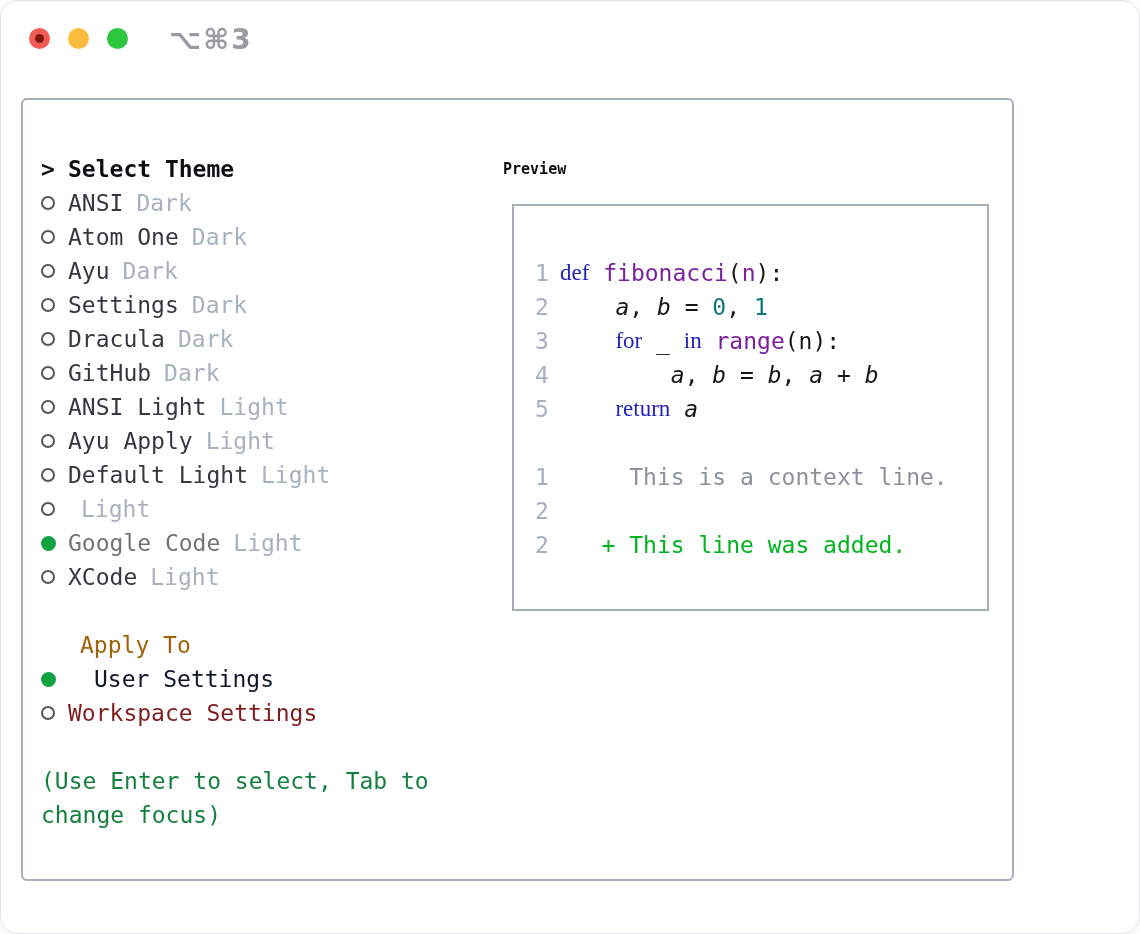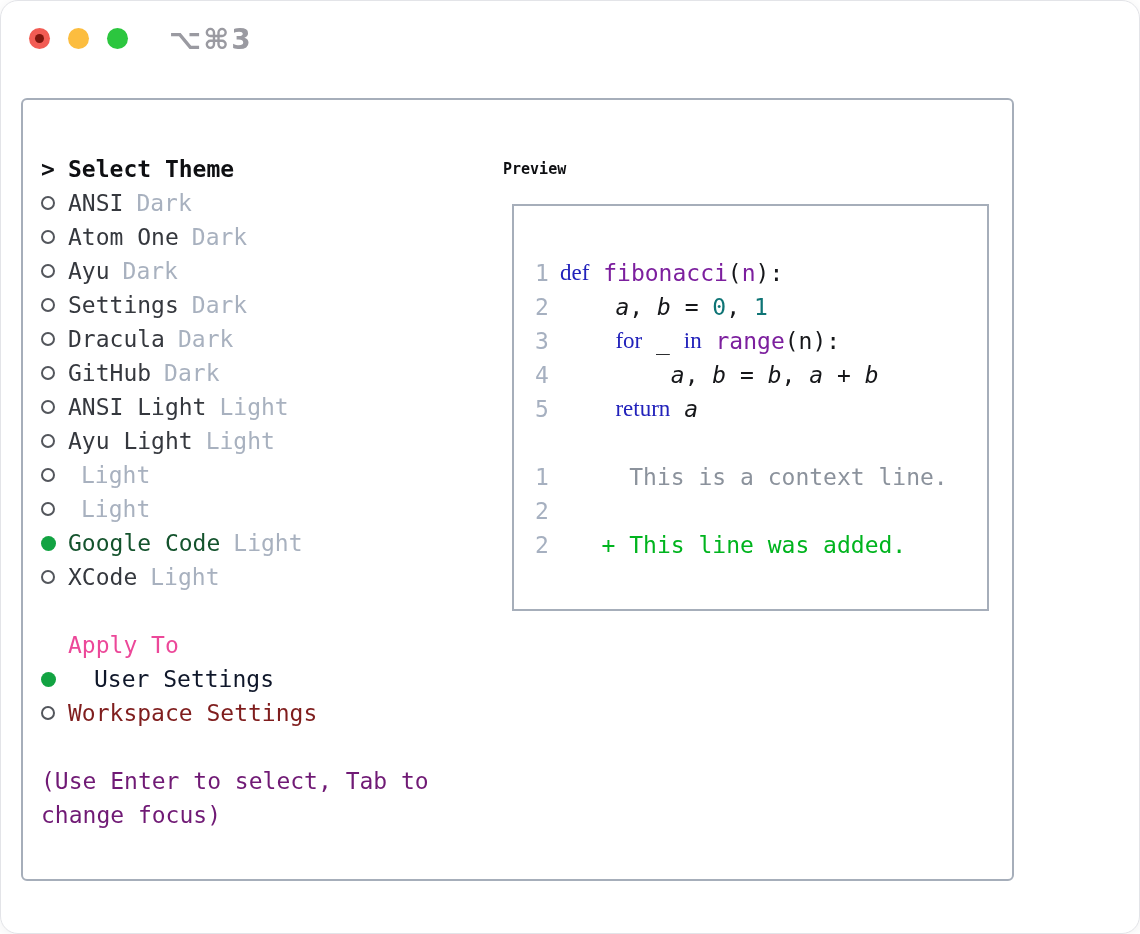--- a/index.html
+++ b/index.html
@@ -35,29 +35,29 @@
     background:#ffffff;
   }
   .leftcol{position:absolute;left:18px;top:52px;}
   .row{display:flex;align-items:center;height:34px;font-size:23px;white-space:pre;}
   .marker{width:27px;display:flex;align-items:center;flex:none;}
   .chev{color:#101114;font-weight:700;}
   .radio{width:14px;height:14px;border-radius:50%;box-sizing:border-box;
     border:2.5px solid #53565c;background:transparent;}
   .radio.on{border:none;background:#12a342;width:15px;height:15px;}
   .hdr{color:#0e0f12;font-weight:700;text-align:center;}
-  .subhdr{color:#ec4899;}
+  .subhdr{color:#a16207;margin-left:12px;}
   .tname{color:#35383e;}
-  .tname.sel{color:#14532d;}
+  .tname.sel{color:#737373;}
   .tvariant{color:#a8b1bf;margin-left:13px;}
   .opt{color:#7f1d1d;}
   .opt.sel{color:#0f172a;margin-left:26px;}
   .spacer{height:34px;}
   .hint{
-    color:#701a75;font-size:23px;line-height:34px;max-width:30ch;
+    color:#15803d;font-size:23px;line-height:34px;max-width:30ch;
     white-space:normal;word-break:normal;
   }
   
   .preview-title{
     position:absolute;left:480px;top:52px;height:34px;display:flex;align-items:center;
     font-size:15px;font-weight:700;color:#0e0f12;
   }
   .preview-box{
     position:absolute;left:489px;top:104px;width:477px;height:407px;
     border:2px solid #a6aeba;box-sizing:border-box;background:#ffffff;
@@ -97,22 +97,22 @@
       </div>
 
       <div id="theme-list">
           <div class="row"><span class="marker"><span class="radio"></span></span><span class="tname">ANSI</span><span class="tvariant">Dark</span></div>
           <div class="row"><span class="marker"><span class="radio"></span></span><span class="tname">Atom One</span><span class="tvariant">Dark</span></div>
           <div class="row"><span class="marker"><span class="radio"></span></span><span class="tname">Ayu</span><span class="tvariant">Dark</span></div>
           <div class="row"><span class="marker"><span class="radio"></span></span><span class="tname">Settings</span><span class="tvariant">Dark</span></div>
           <div class="row"><span class="marker"><span class="radio"></span></span><span class="tname">Dracula</span><span class="tvariant">Dark</span></div>
           <div class="row"><span class="marker"><span class="radio"></span></span><span class="tname">GitHub</span><span class="tvariant">Dark</span></div>
           <div class="row"><span class="marker"><span class="radio"></span></span><span class="tname">ANSI Light</span><span class="tvariant">Light</span></div>
-          <div class="row"><span class="marker"><span class="radio"></span></span><span class="tname">Ayu Light</span><span class="tvariant">Light</span></div>
-          <div class="row"><span class="marker"><span class="radio"></span></span><span class="tvariant">Light</span></div>
+          <div class="row"><span class="marker"><span class="radio"></span></span><span class="tname">Ayu Apply</span><span class="tvariant">Light</span></div>
+          <div class="row"><span class="marker"><span class="radio"></span></span><span class="tname">Default Light</span><span class="tvariant">Light</span></div>
           <div class="row"><span class="marker"><span class="radio"></span></span><span class="tvariant">Light</span></div>
           <div class="row"><span class="marker"><span class="radio on"></span></span><span class="tname sel">Google Code</span><span class="tvariant">Light</span></div>
           <div class="row"><span class="marker"><span class="radio"></span></span><span class="tname">XCode</span><span class="tvariant">Light</span></div>
         </div>
 
       <div class="spacer"></div>
 
       <div class="row">
         <span class="marker"></span>
         <span class="subhdr">Apply To</span>

